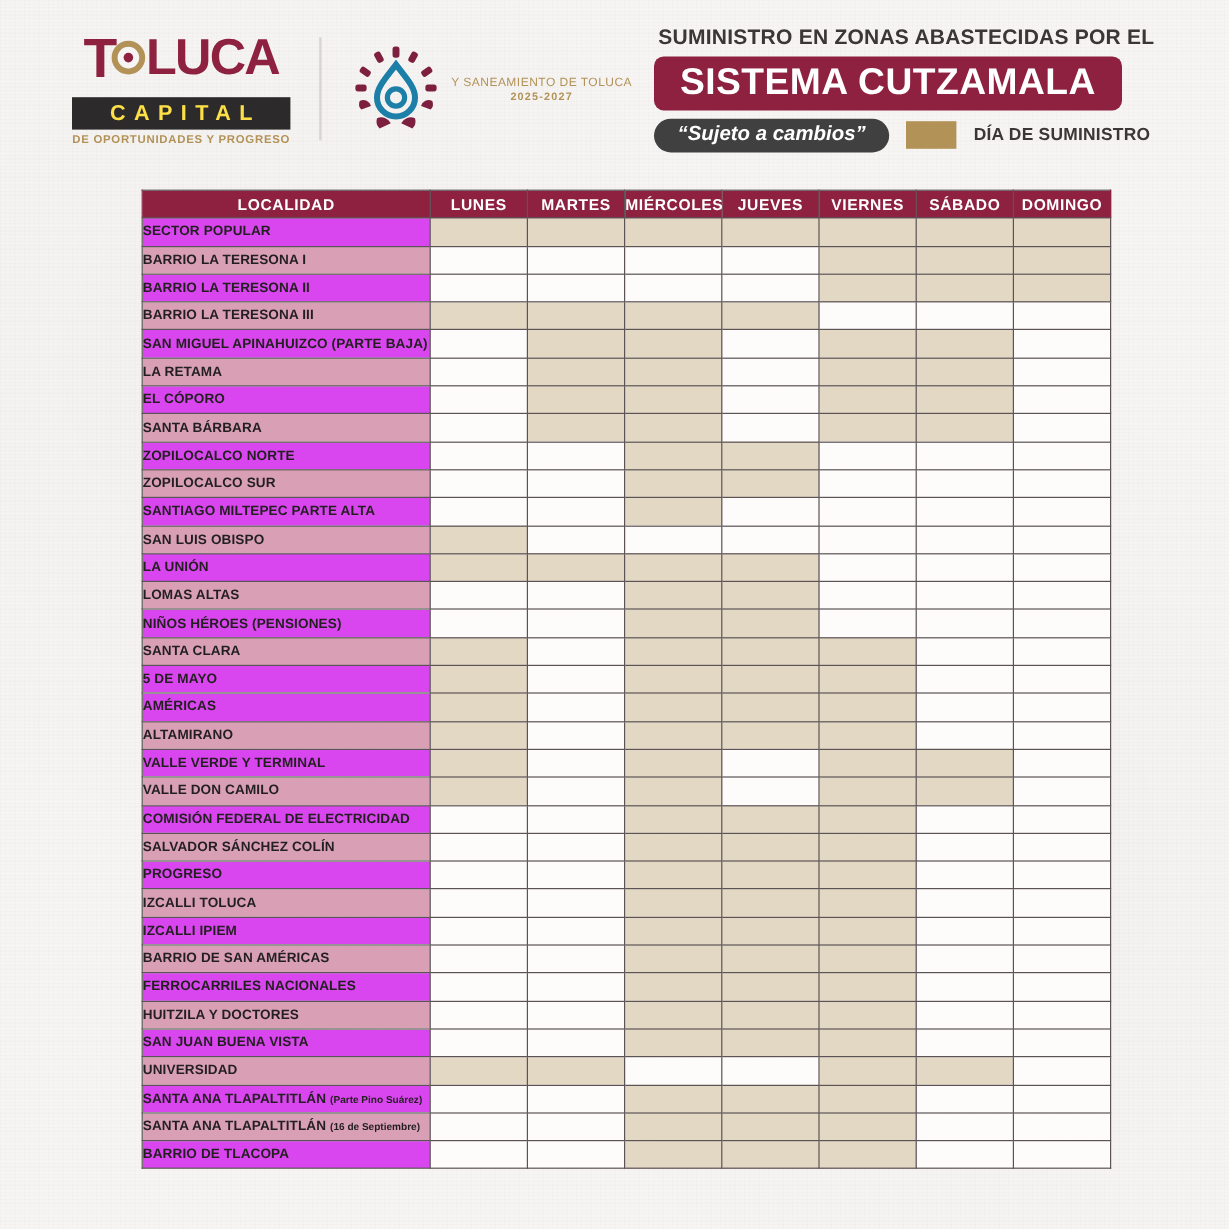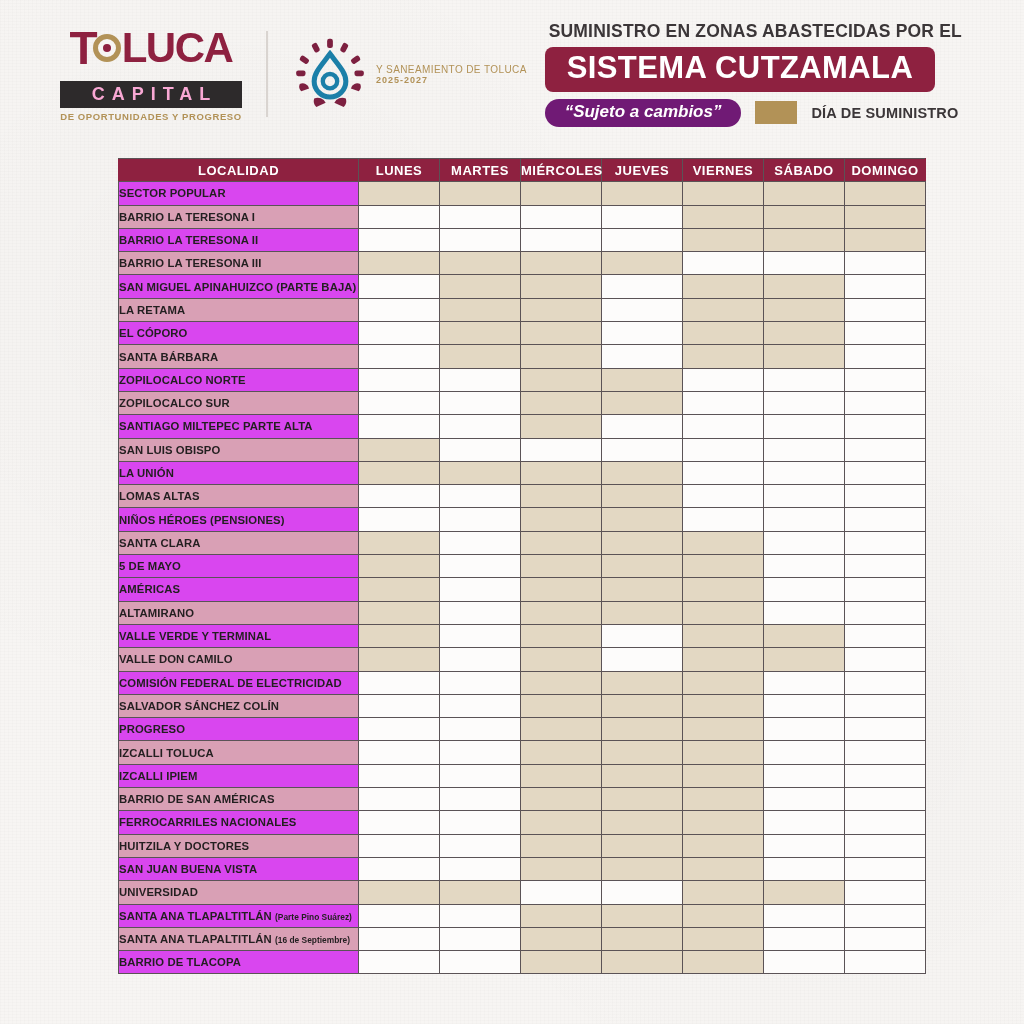--- a/index.html
+++ b/index.html
@@ -75,21 +75,21 @@
   }
   .tl-rest {
     font-size: 42px;
     font-weight: bold;
     color: #8e2140;
     letter-spacing: -1.5px;
     line-height: 1;
   }
   .tl-capital {
     background: #2d2a2b;
-    color: #f9a8d4;
+    color: #fde047;
     font-size: 18px;
     font-weight: bold;
     letter-spacing: 7px;
     padding: 3px 6px 3px 13px;
     margin-top: 12px;
   }
   .tl-sub {
     color: #b29257;
     font-size: 9.5px;
     font-weight: bold;
@@ -126,21 +126,21 @@
     font-weight: normal;
     color: #b29257;
     letter-spacing: 0.4px;
     margin-top: 2px;
   }
   .agua-years {
     font-size: 9px;
     font-weight: bold;
     color: #b29257;
     letter-spacing: 1px;
-    text-align: left;
+    text-align: center;
     margin-top: 1px;
   }
 
   
   .title-block {
     margin-left: auto;
     text-align: left;
     padding-right: 34px;
   }
   .title-kicker {
@@ -162,21 +162,21 @@
     display: inline-block;
     line-height: 1.05;
   }
   .title-row3 {
     display: flex;
     align-items: center;
     margin-top: 7px;
     gap: 14px;
   }
   .pill-sujeto {
-    background: #701a75;
+    background: #404040;
     color: #fff;
     font-size: 17px;
     font-weight: bold;
     font-style: italic;
     padding: 3px 20px 5px;
     border-radius: 14px;
     display: inline-block;
   }
   .legend-swatch {
     width: 42px;

